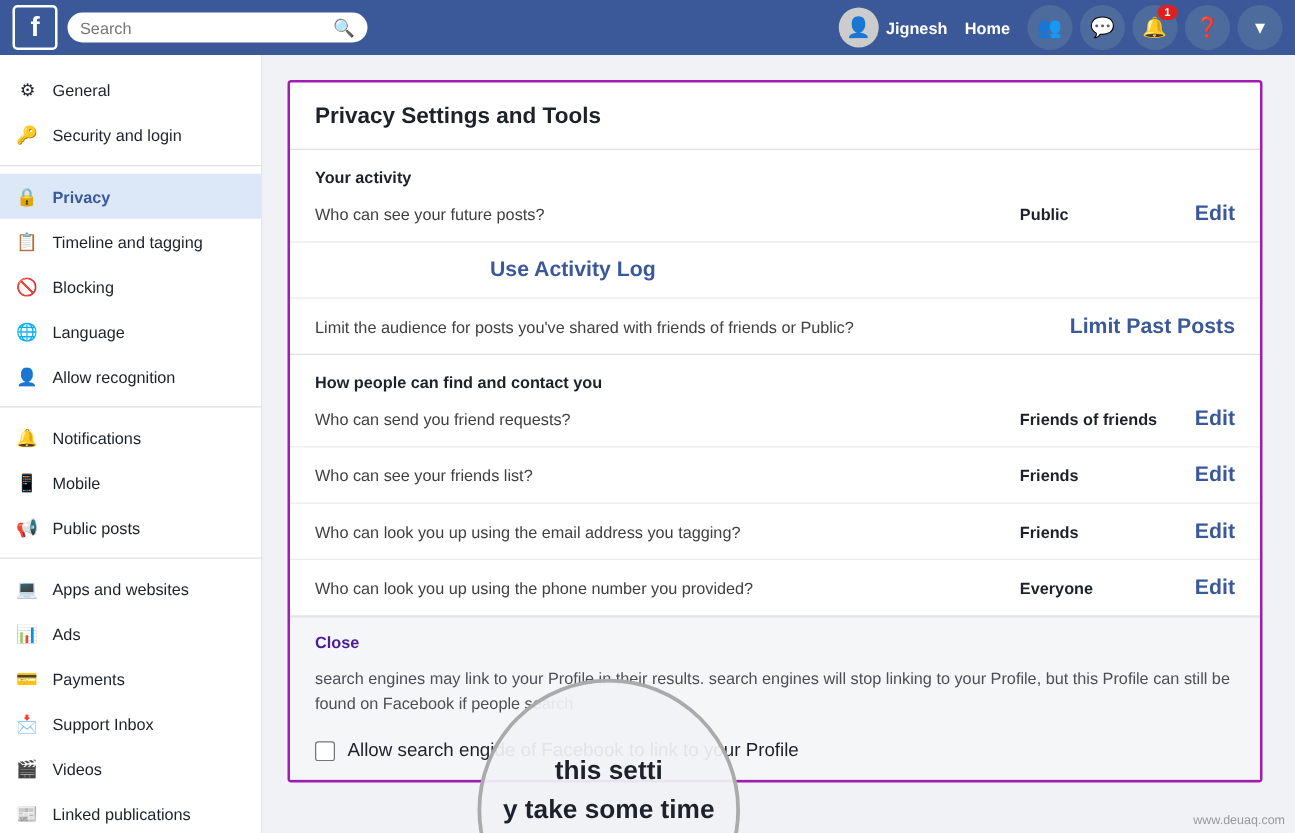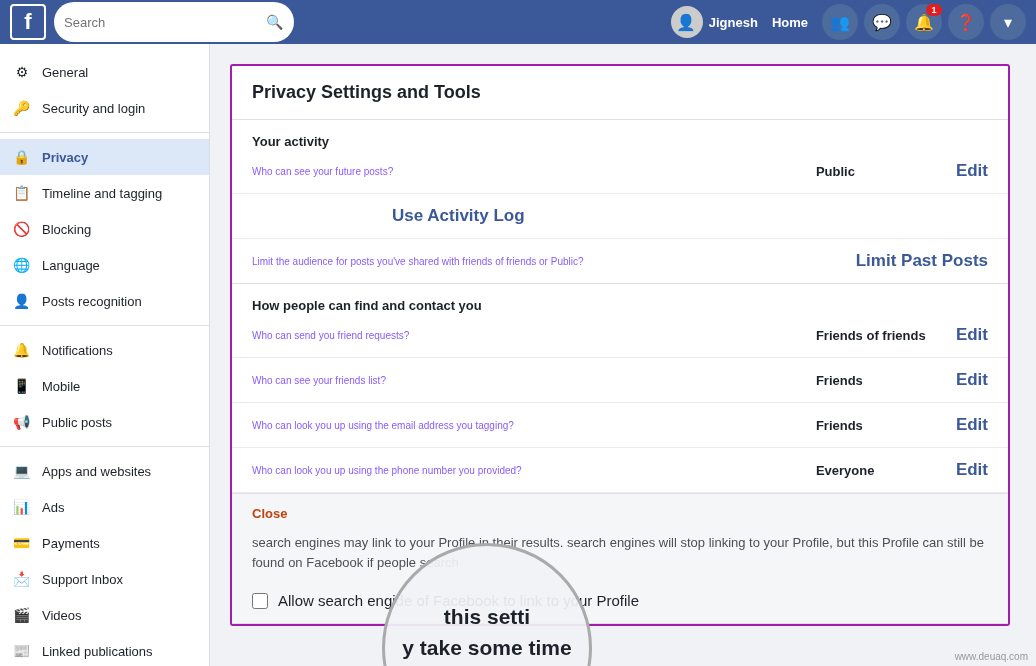--- a/index.html
+++ b/index.html
@@ -29,21 +29,21 @@
       display: flex;
       align-items: center;
       justify-content: center;
     }
     #header .search-box {
       background: white;
       border-radius: 20px;
       display: flex;
       align-items: center;
       padding: 0 10px;
-      height: 40px;
+      height: 24px;
       width: 240px;
       gap: 6px;
     }
     #header .search-box input {
       border: none;
       outline: none;
       font-size: 13px;
       flex: 1;
       color: #1d2129;
     }
@@ -183,22 +183,22 @@
     }
     .settings-row {
       display: flex;
       align-items: center;
       padding: 12px 20px;
       border-bottom: 1px solid #e9ebee;
     }
     .settings-row:last-child { border-bottom: none; }
     .row-question {
       flex: 1;
-      color: #8b5cf6;
-      font-size: 10px;
+      color: #404040;
+      font-size: 13px;
     }
     .row-value {
       min-width: 140px;
       color: #1d2129;
       font-weight: 600;
       font-size: 13px;
       padding-right: 20px;
     }
     .row-action {
       color: #3b5998;
@@ -218,21 +218,21 @@
       display: flex;
       align-items: flex-start;
       justify-content: space-between;
     }
     .search-engine-question {
       flex: 1;
       font-size: 13px;
       color: #1d2129;
     }
     .close-btn {
-      color: #c2410c;
+      color: #4c1d95;
       font-size: 13px;
       cursor: pointer;
       font-weight: 600;
     }
     .search-engine-info {
       padding: 0 20px 10px 20px;
       font-size: 13px;
       color: #4b4f56;
       line-height: 1.5;
     }
@@ -315,21 +315,21 @@
     <div class="sidebar-item">
       <span class="item-icon">🚫</span>
       <span>Blocking</span>
     </div>
     <div class="sidebar-item">
       <span class="item-icon">🌐</span>
       <span>Language</span>
     </div>
     <div class="sidebar-item">
       <span class="item-icon">👤</span>
-      <span>Posts recognition</span>
+      <span>Allow recognition</span>
     </div>
     <div class="sidebar-divider"></div>
     <div class="sidebar-item">
       <span class="item-icon">🔔</span>
       <span>Notifications</span>
     </div>
     <div class="sidebar-item">
       <span class="item-icon">📱</span>
       <span>Mobile</span>
     </div>

